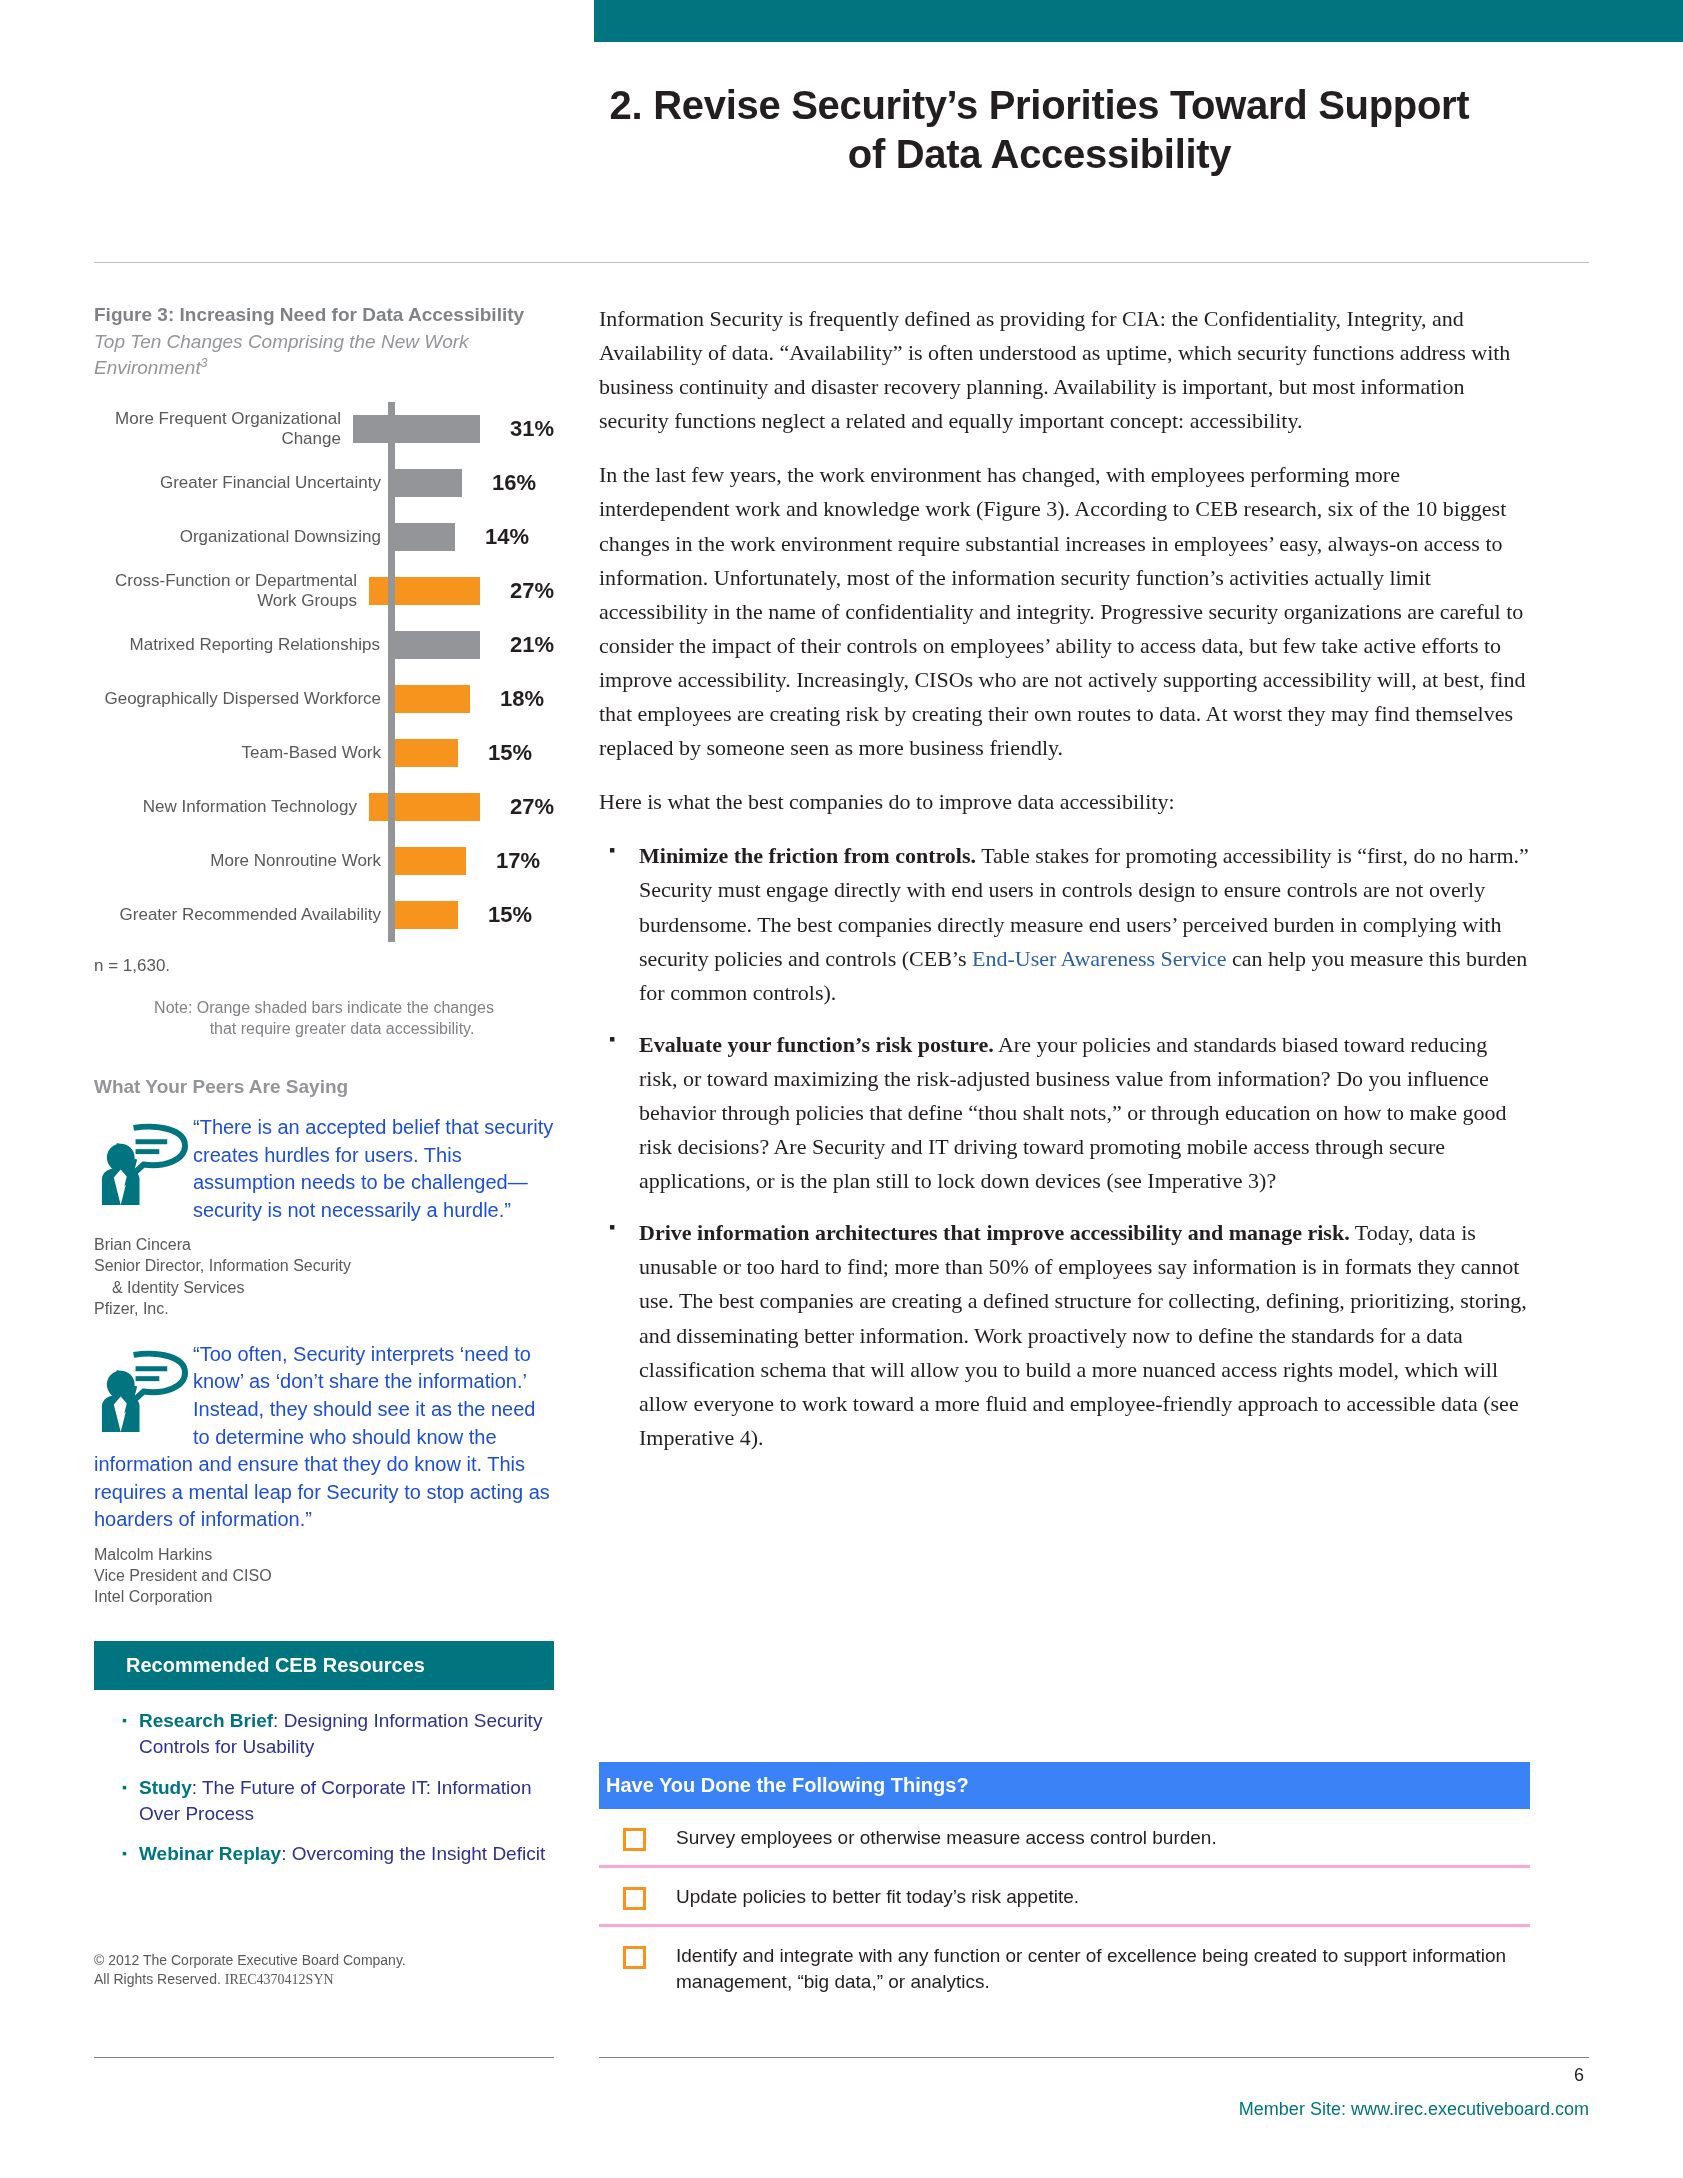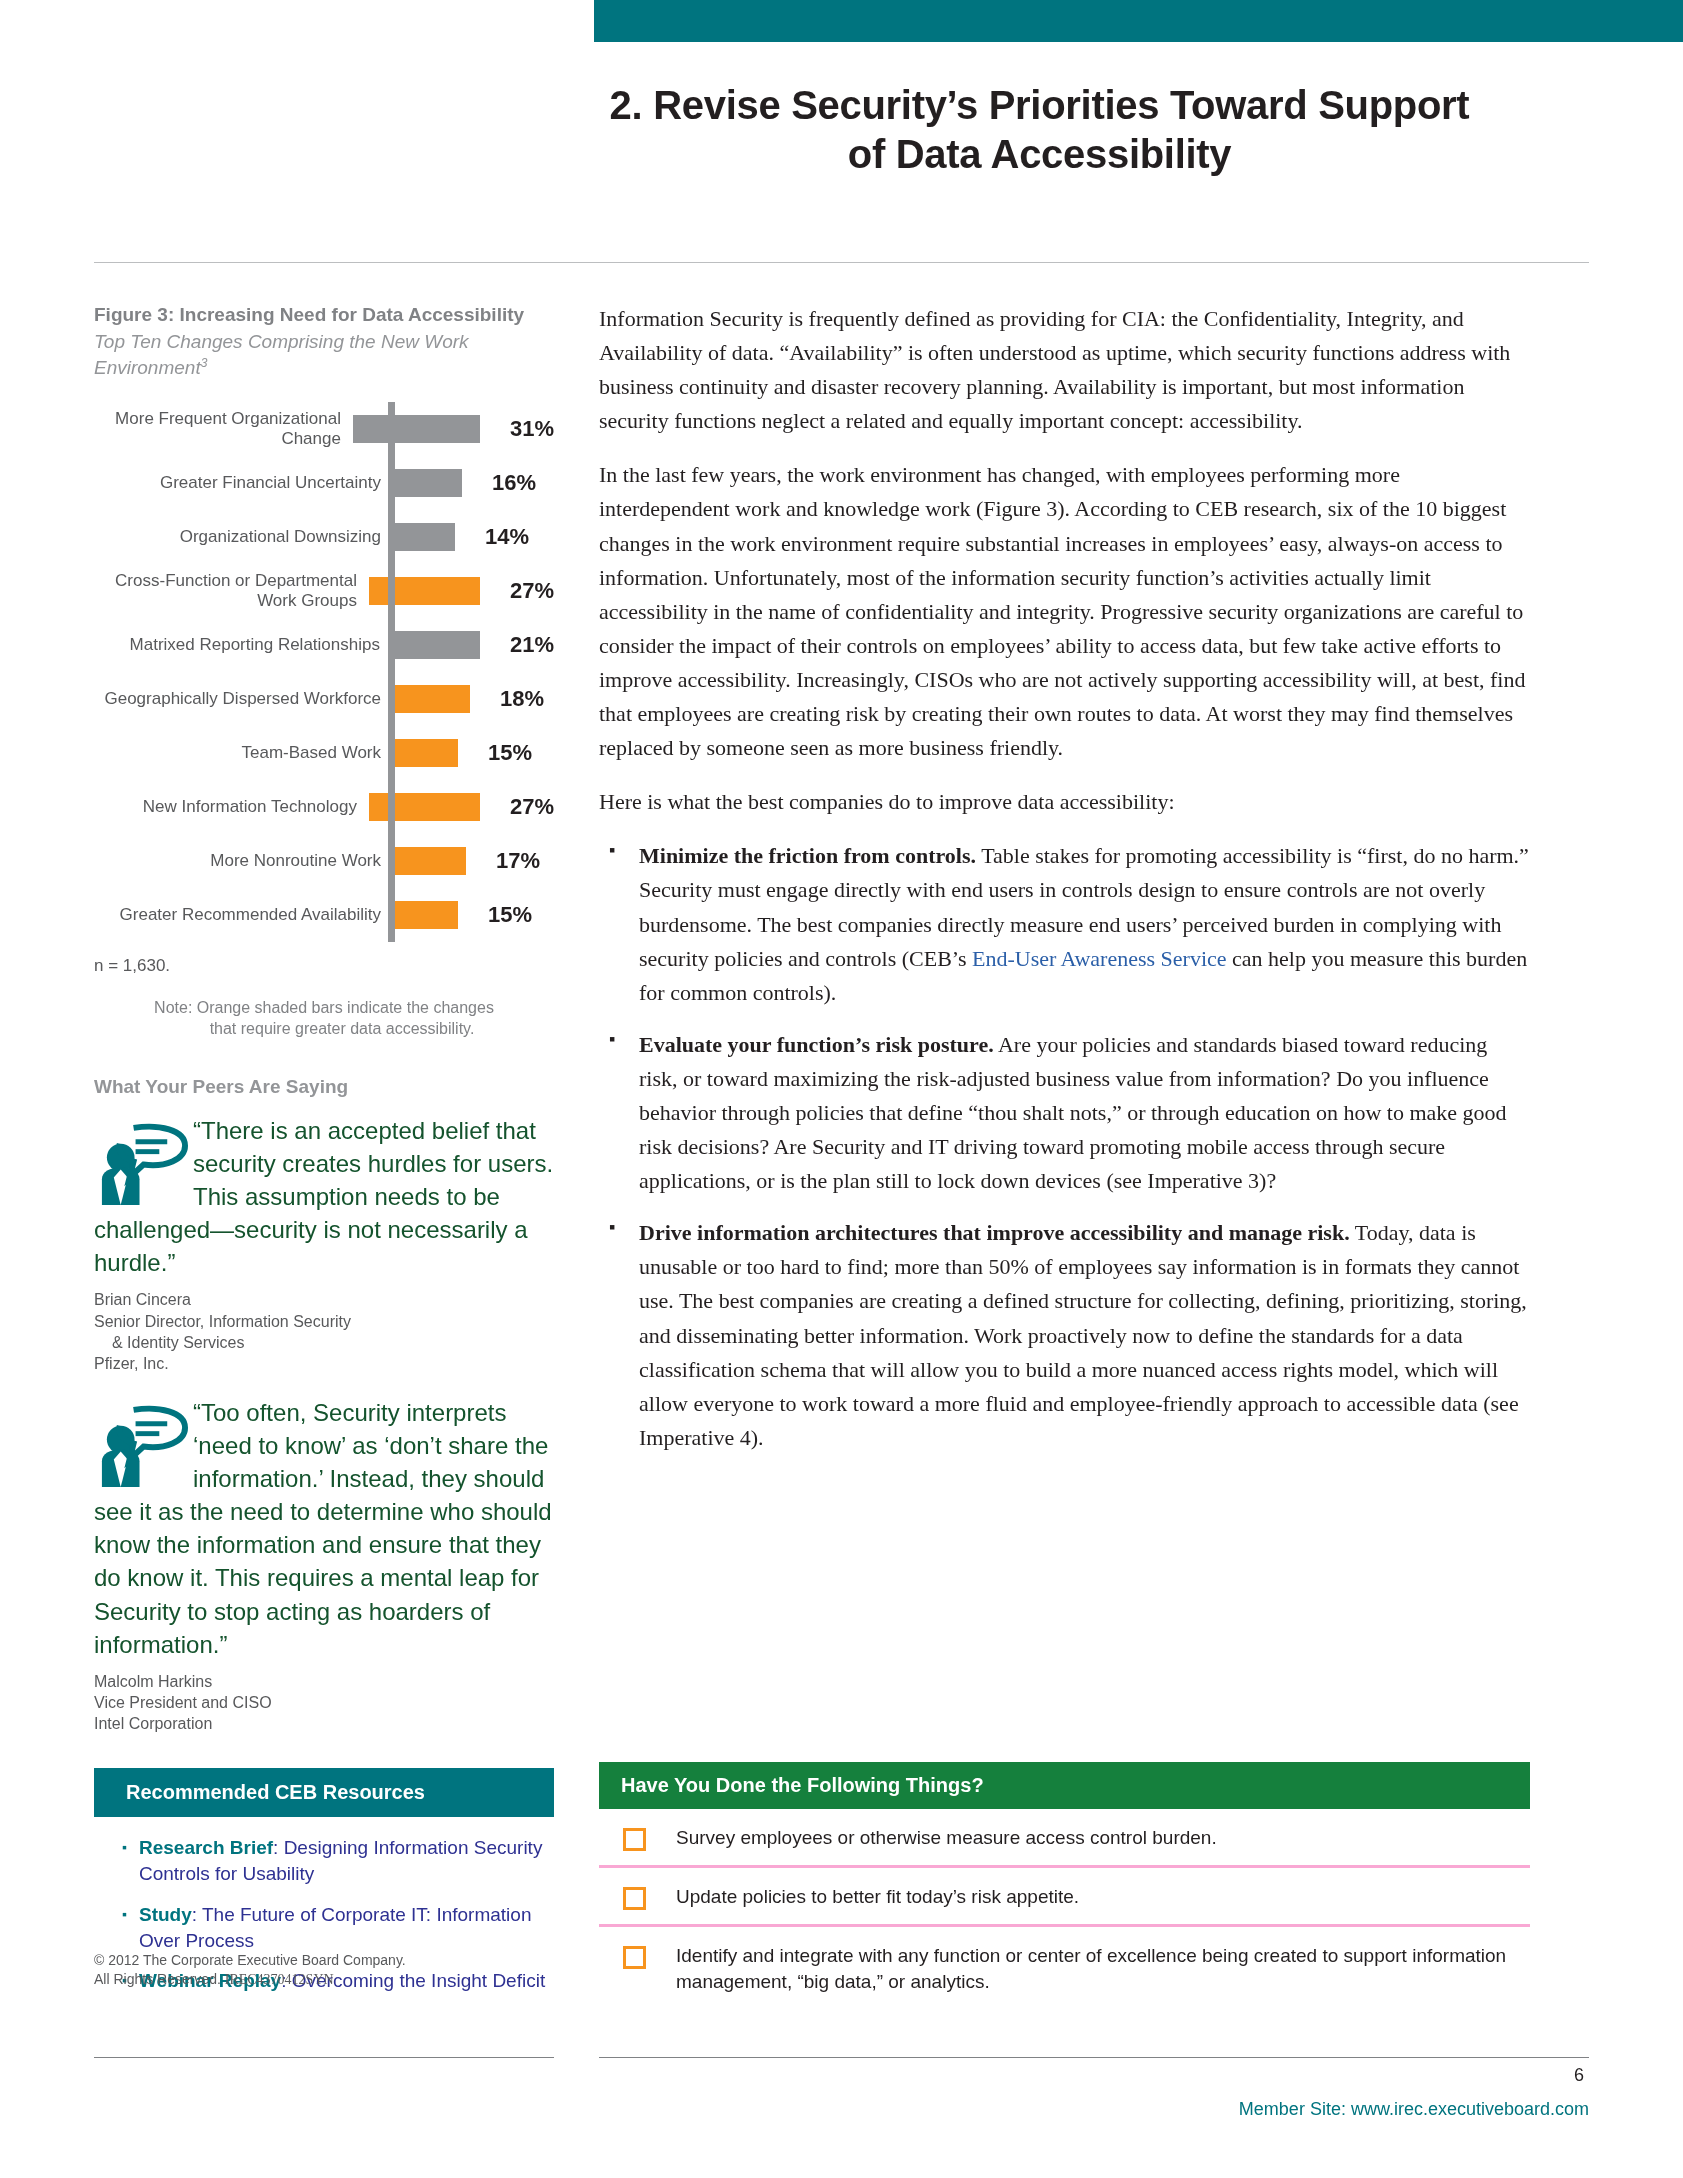--- a/index.html
+++ b/index.html
@@ -63,21 +63,21 @@
   .orange-note .ind { display:block; padding-left:36px; }
 
   .peers-head {
     font-size:19px; font-weight:bold; color:#939598; margin-top:36px;
   }
   .quote-block { margin-top:16px; position:relative; }
   .quote-icon {
     float:left; width:95px; height:95px; margin-right:4px; margin-top:4px;
   }
   .quote-text {
-    font-size:24px; color:#14532d; line-height:1.38;
+    font-size:20px; color:#1d4ed8; line-height:1.38;
   }
   .attrib {
     font-size:16px; color:#58595b; line-height:1.32; margin-top:10px; clear:both;
   }
   .attrib .indent { padding-left:18px; display:block; }
 
   .res-box { margin-top:34px; width:460px; }
   .res-head {
     background:#00747f; color:#ffffff; font-size:20px; font-weight:bold;
     padding:13px 0 13px 32px;
@@ -111,23 +111,23 @@
   }
   .blist li:before {
     content:"\25AA"; position:absolute; left:10px; top:-2px;
     font-size:18px; color:#231f20;
   }
   .lead { font-weight:bold; }
   .link { color:#2b5fa8; }
 
   .check-box-wrap { position:absolute; left:599px; top:1762px; width:931px; }
   .check-head {
-    background:#15803d; color:#ffffff; font-size:20px; font-weight:bold;
+    background:#3b82f6; color:#ffffff; font-size:20px; font-weight:bold;
     font-family:"Liberation Sans", sans-serif;
-    padding:12px 0 12px 22px;
+    padding:12px 0 12px 7px;
   }
   .check-row {
     display:flex; align-items:flex-start;
     padding:16px 0 14px 0; border-bottom:3px solid #f9a8d4;
     font-family:"Liberation Sans", sans-serif;
     font-size:19px; color:#231f20; line-height:1.36;
   }
   .check-row:last-child { border-bottom:none; }
   .check-sq {
     width:17px; height:17px; border:3px solid #f7941e; flex:0 0 auto;

